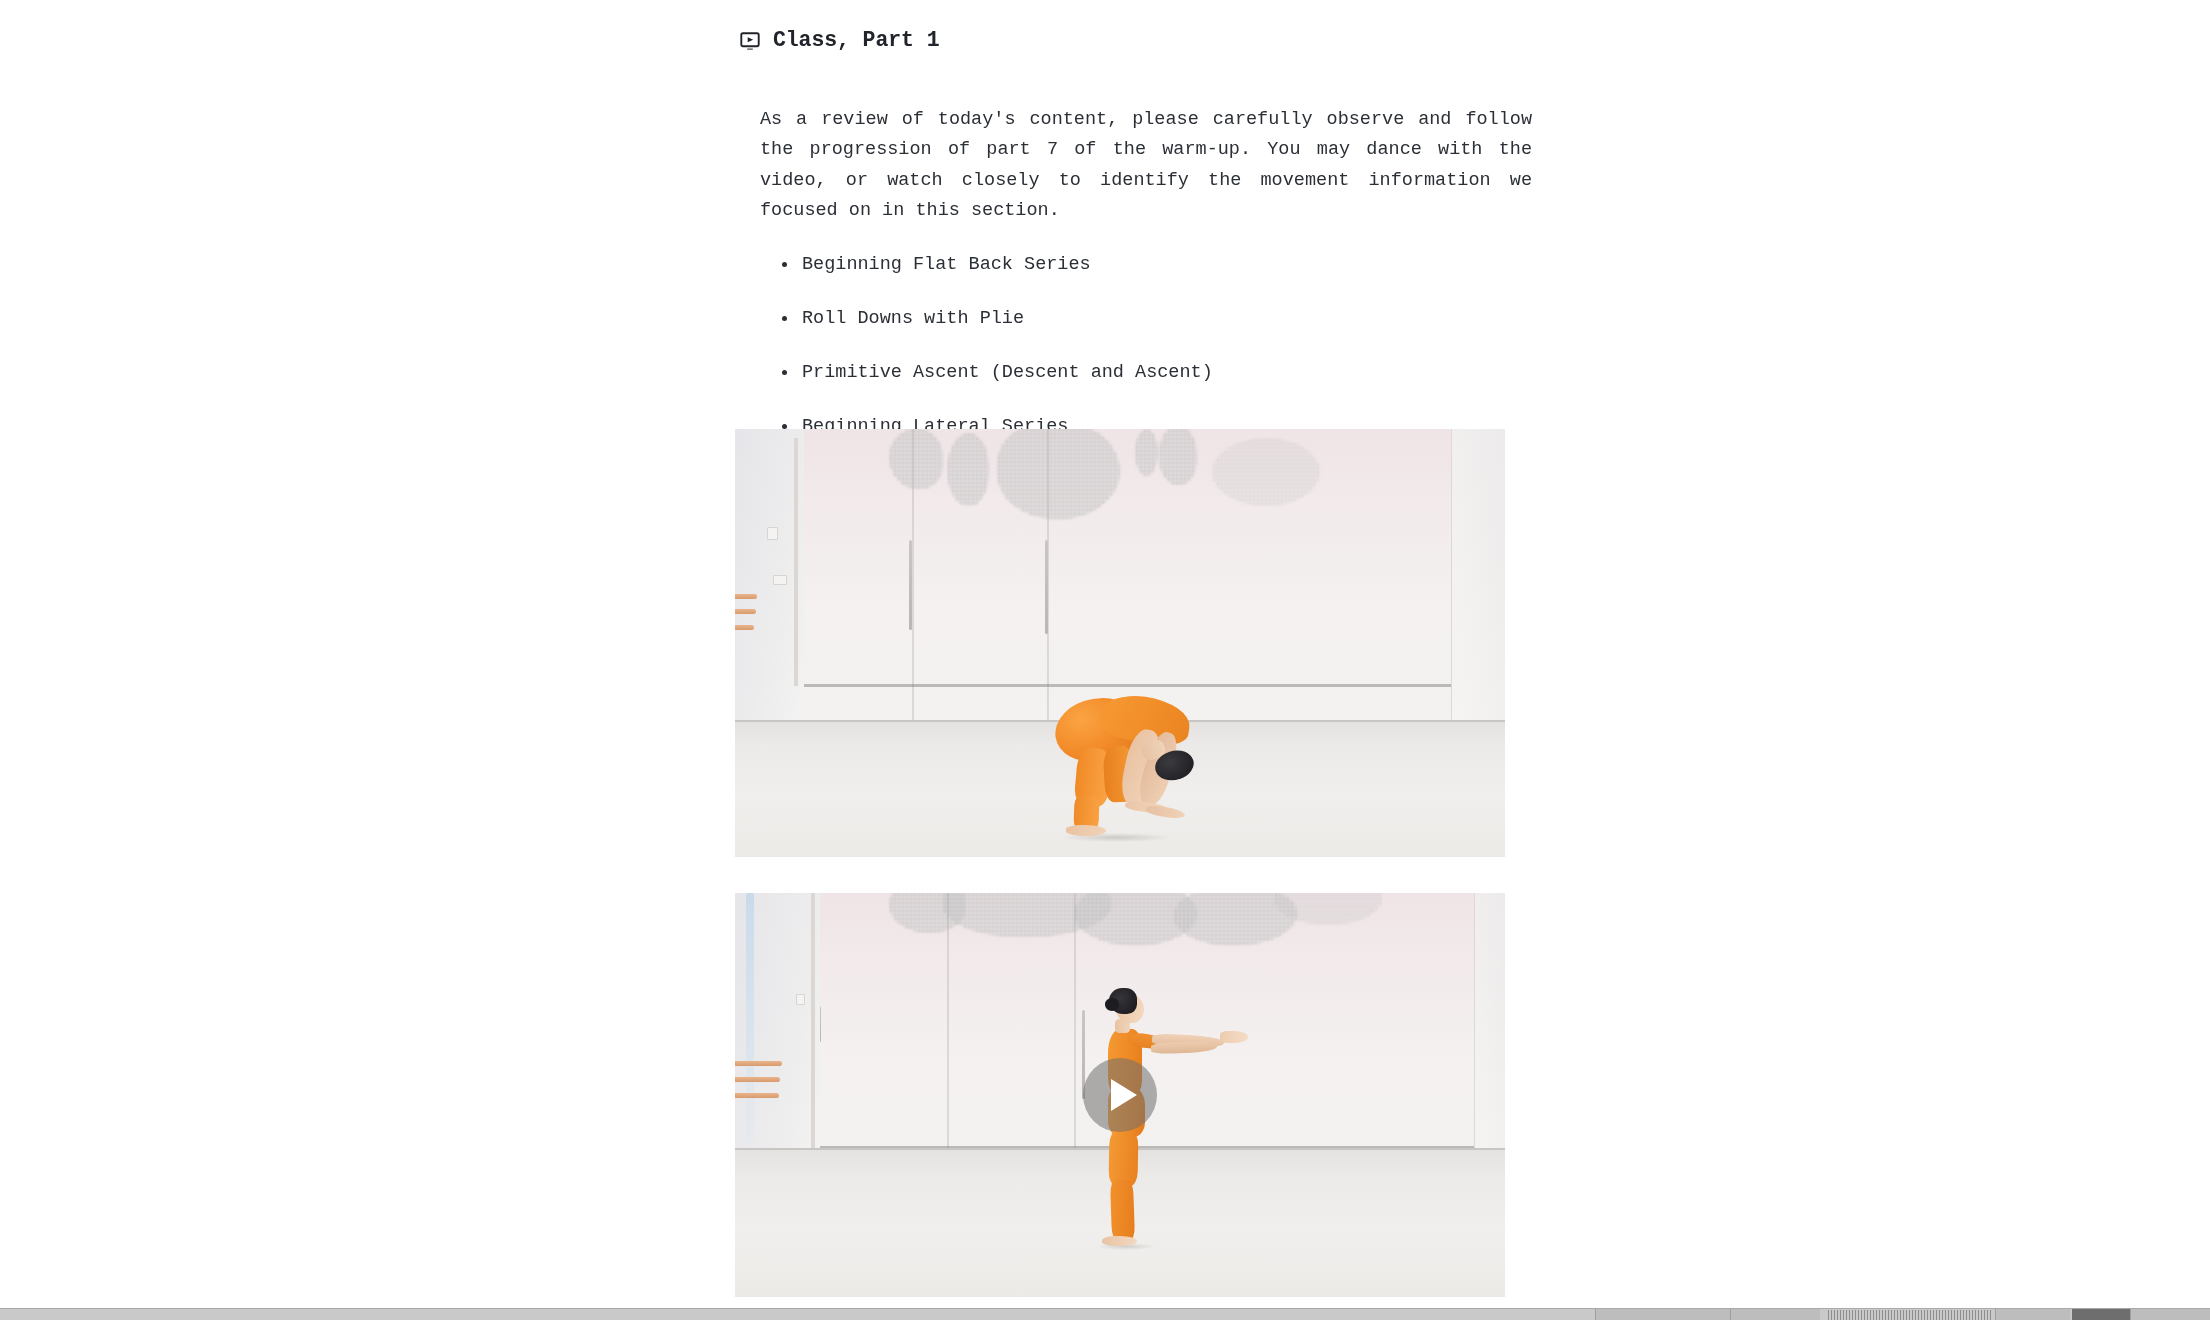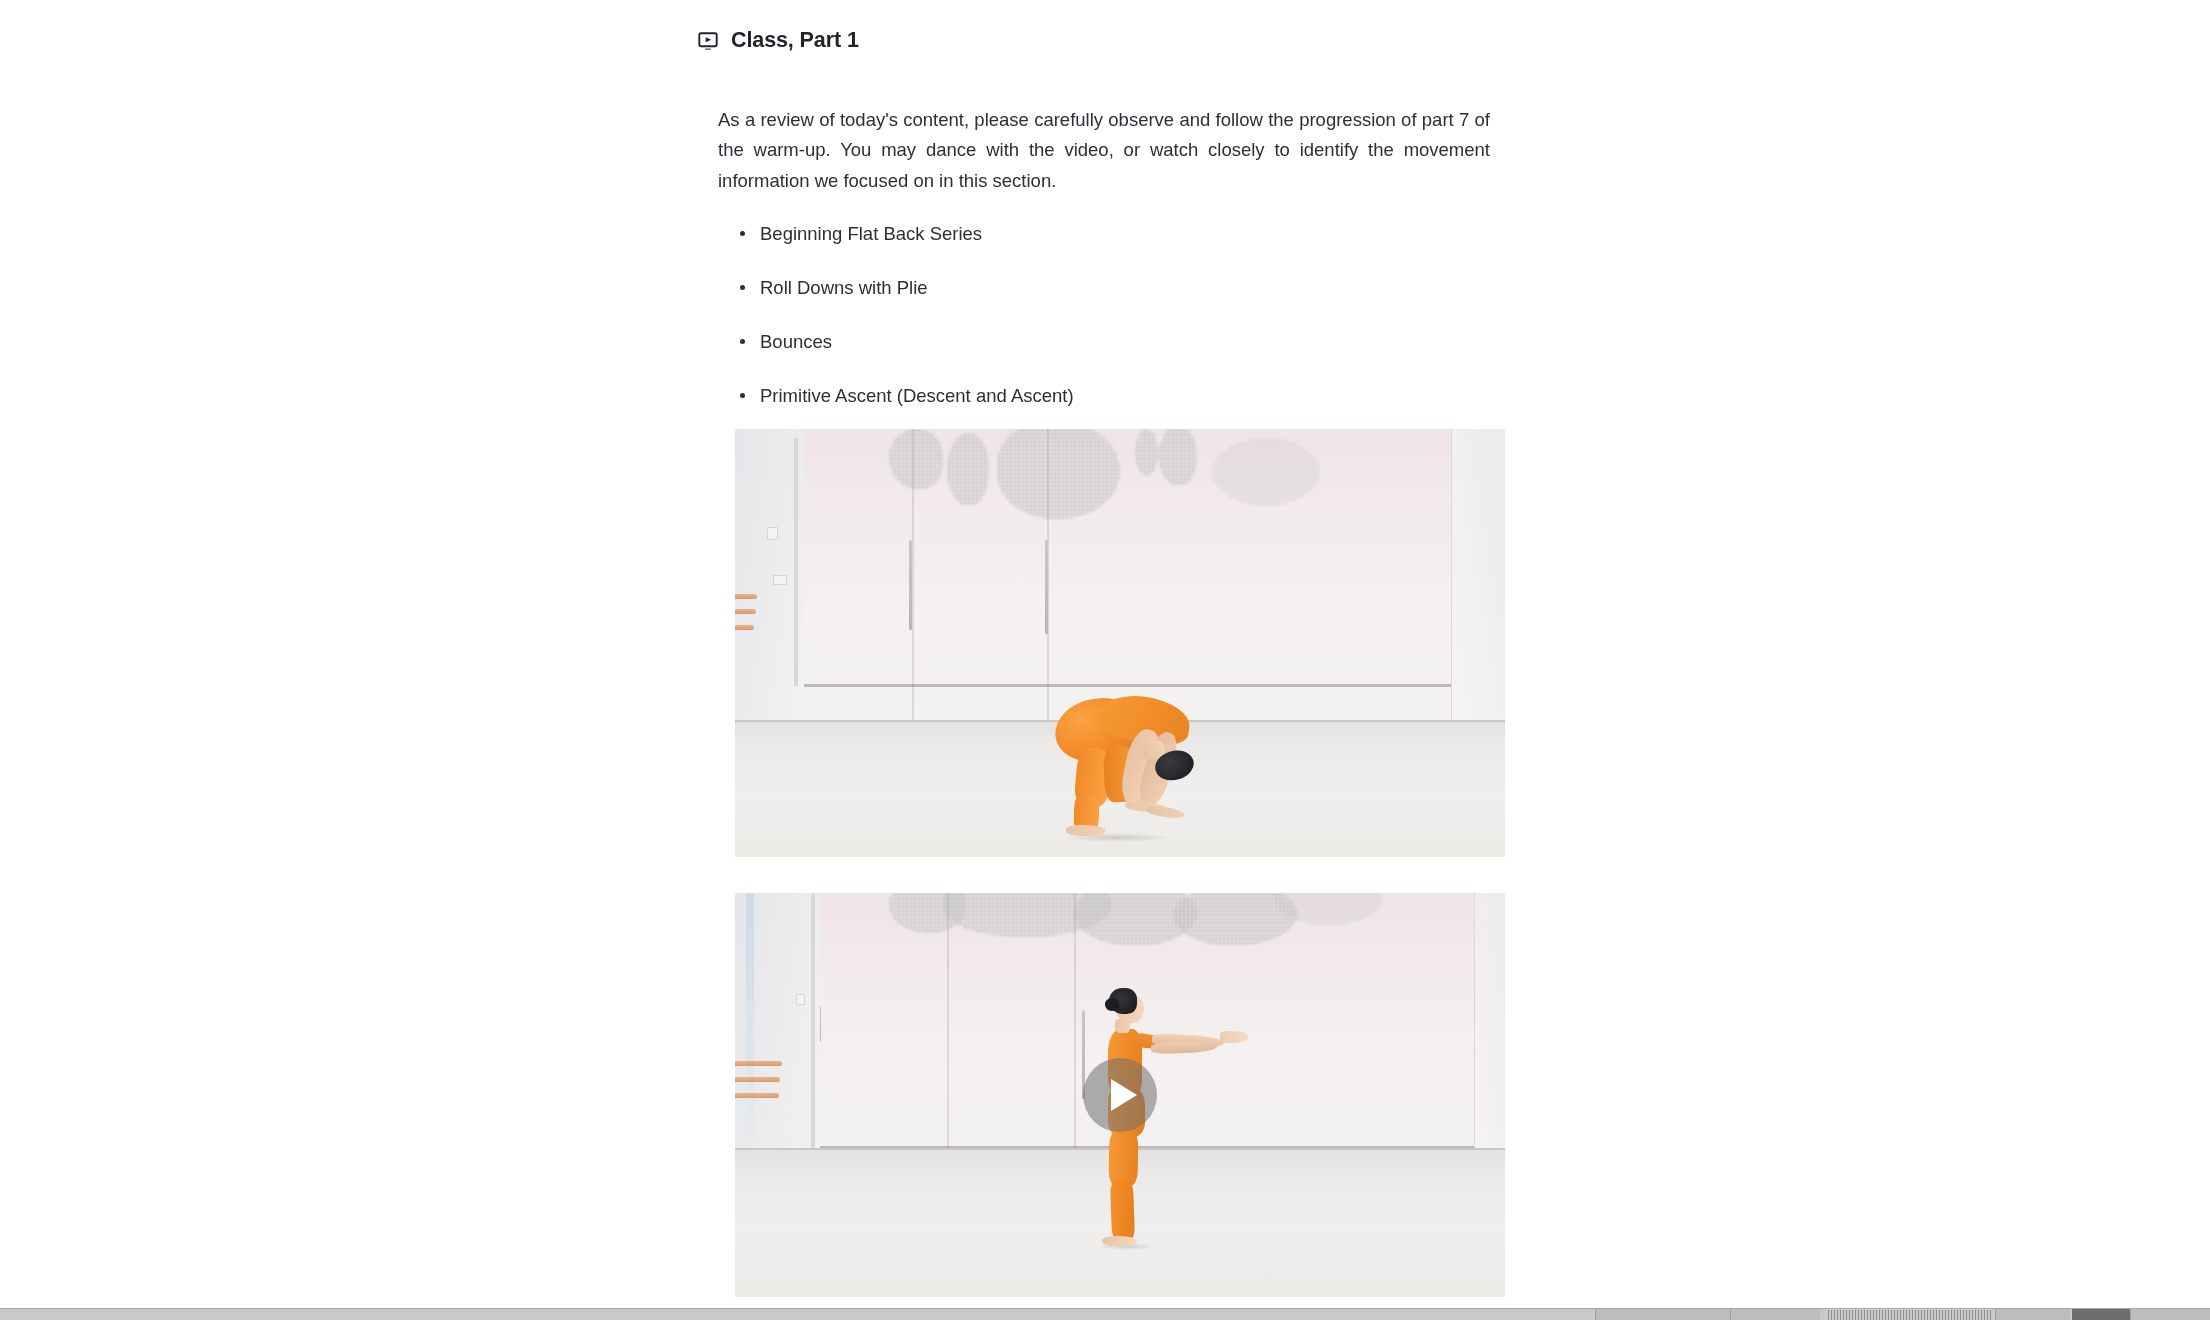--- a/index.html
+++ b/index.html
@@ -17,23 +17,24 @@
   #page {
     position: relative;
     width: 2210px;
     height: 1320px;
     background: #ffffff;
   }
 
   
   .content-col {
     position: absolute;
-    left: 718px;
+    left: 760px;
     top: 0;
     width: 772px;
+    font-family: Liberation Mono, monospace;
   }
 
   
   .lesson-header {
     display: flex;
     align-items: center;
     gap: 13px;
     margin-top: 14px;
     margin-left: -20px;
   }
@@ -447,21 +448,20 @@
         </svg>
       </span>
       <h1 class="lesson-title">Class, Part 1</h1>
     </div>
 
     <p class="intro-paragraph">As a review of today's content, please carefully observe and follow the progression of part 7 of the warm-up. You may dance with the video, or watch closely to identify the movement information we focused on in this section.</p>
 
     <ul class="topic-list">
       <li>Beginning Flat Back Series</li>
       <li>Roll Downs with Plie</li>
-      <li>Bounces</li>
       <li>Primitive Ascent (Descent and Ascent)</li>
       <li>Beginning Lateral Series</li>
     </ul>
 
   </div>
 
   <div class="video-block" id="video-1">
     <div class="studio">
       <div class="wall"></div>
 

